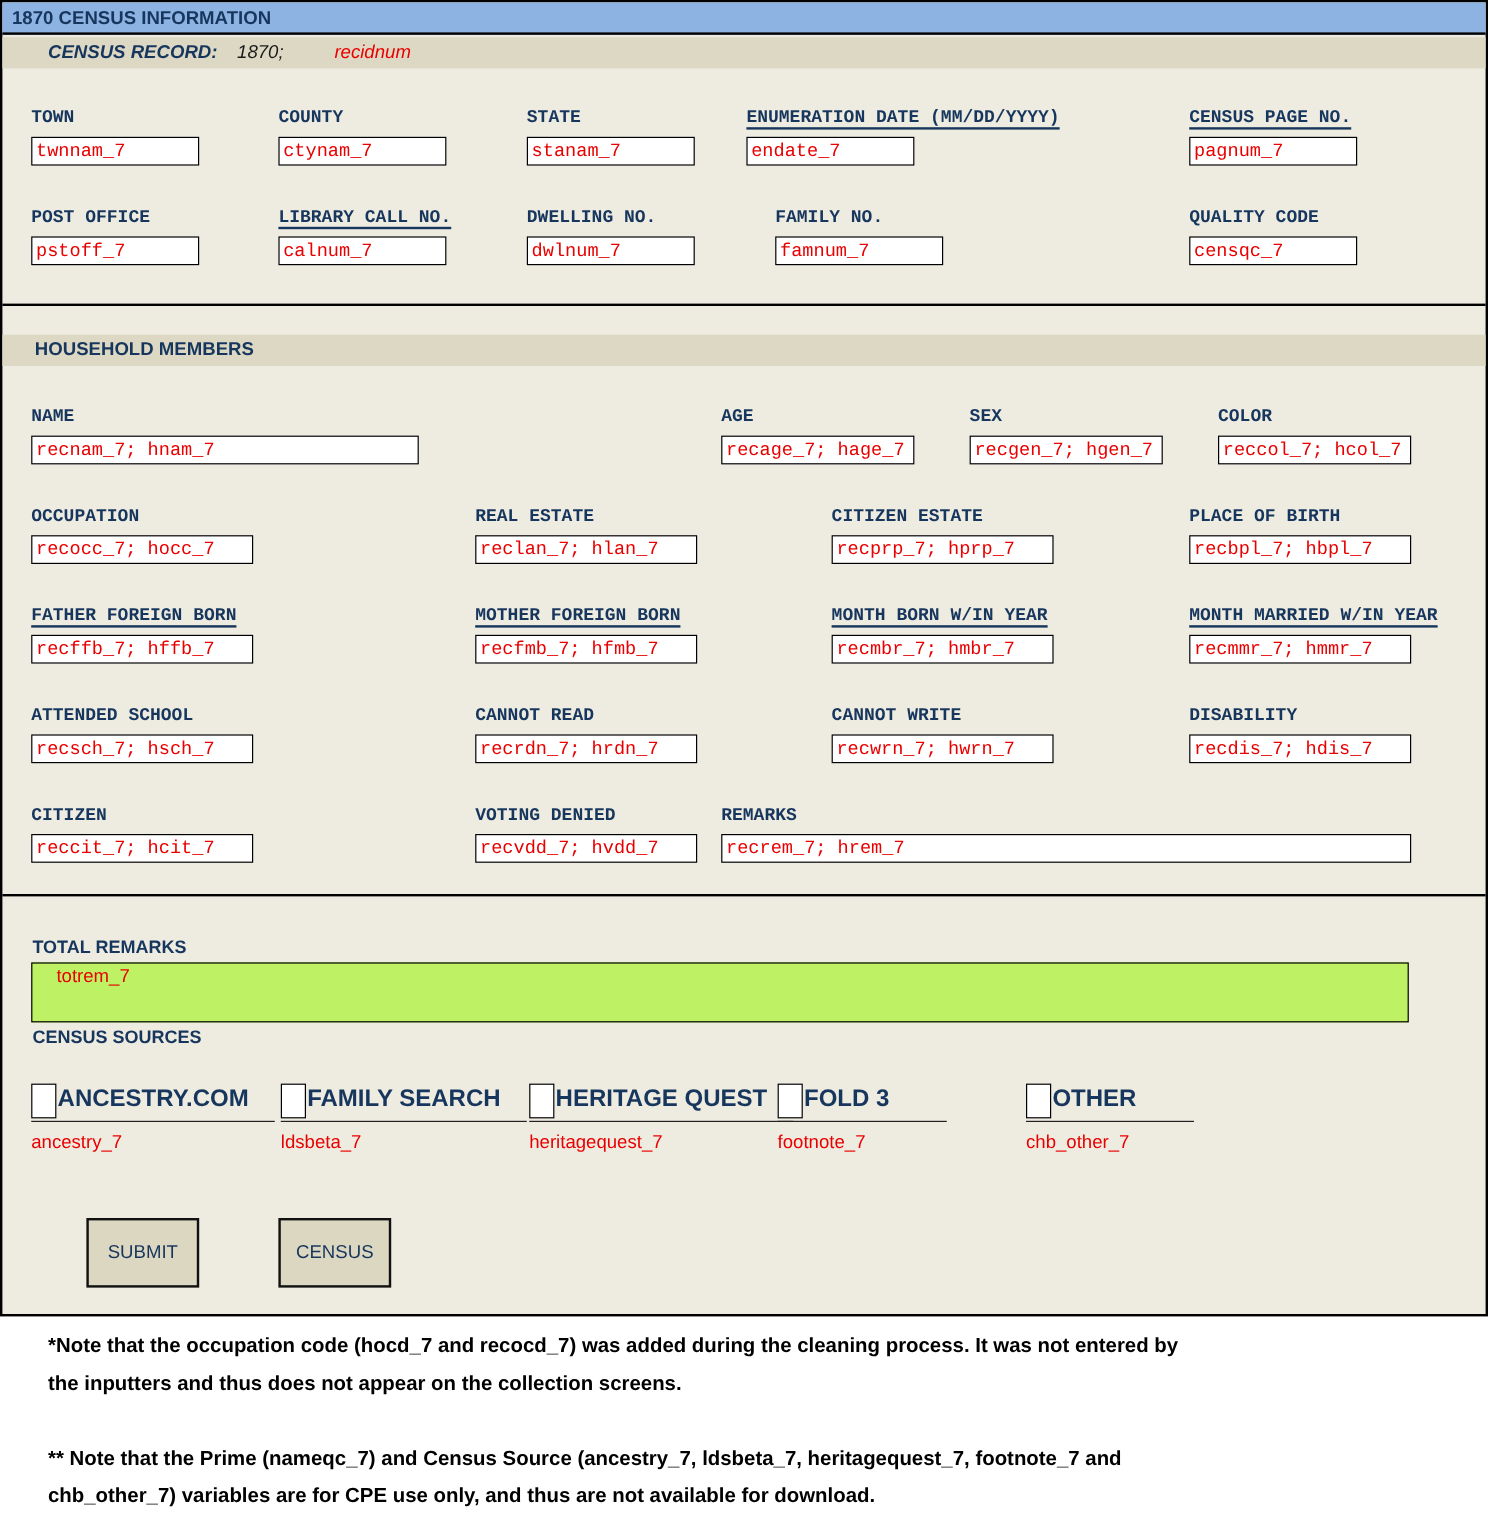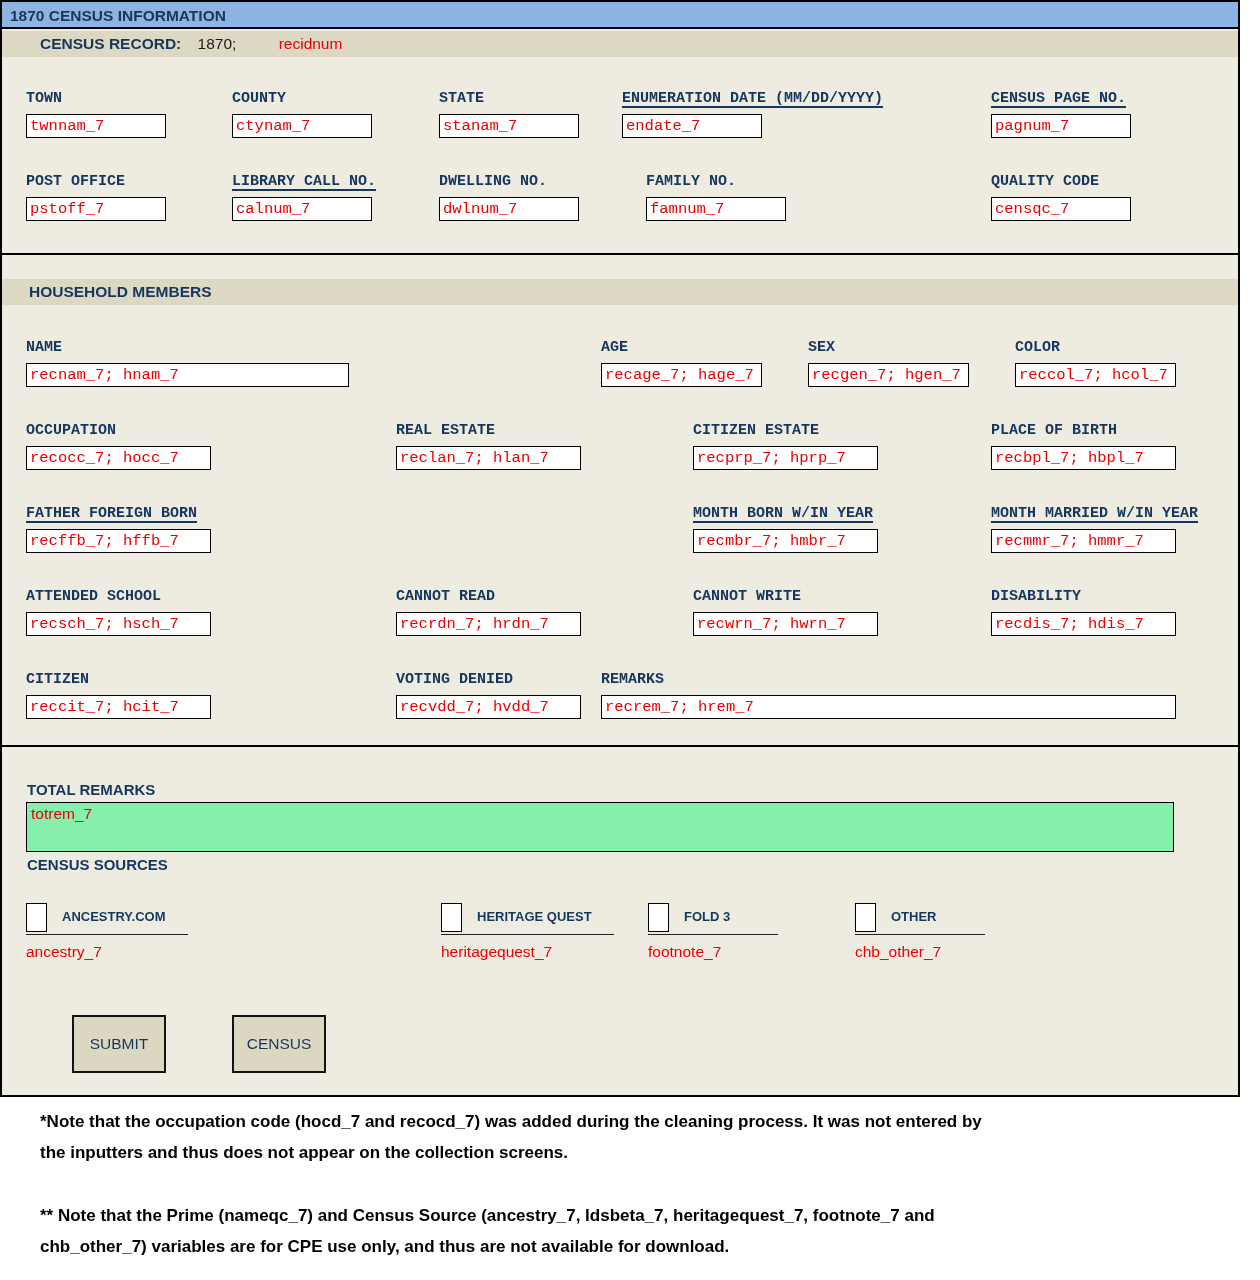--- a/index.html
+++ b/index.html
@@ -2,37 +2,37 @@
 <html><head>
 <meta charset="utf-8">
 <style>
   html,body{margin:0;padding:0;background:#fff;font-family:"Liberation Sans",sans-serif;}
   .page{position:relative;width:1260px;height:1280px;background:#fff;overflow:hidden;}
   .form{position:absolute;left:0;top:0;width:1236px;height:1093px;background:#EEECE1;border:2px solid #000;}
   .titlebar{position:absolute;left:0;top:0;width:100%;height:27px;background:#8DB3E2;border-bottom:2px solid #000;
             color:#17365D;font-weight:bold;font-size:15.5px;line-height:27px;padding-left:8px;box-sizing:border-box;}
   .band{position:absolute;left:0;width:100%;height:26px;background:#DDD8C3;color:#17365D;font-weight:bold;
         font-size:15.5px;line-height:26px;box-sizing:border-box;}
-  .band.record{top:29px;padding-left:38px;}
+  .band.record{top:29px;padding-left:38px;font-style:italic;}
   .band.household{top:277px;padding-left:27px;}
   .band .year{color:#1a1a1a;font-weight:normal;margin-left:12px;}
   .band .idvar{color:#E90000;font-weight:normal;margin-left:38px;}
   .sep{position:absolute;left:0;width:100%;border-top:2px solid #000;}
   .field{position:absolute;font-family:Liberation Mono, monospace;}
   .flabel{color:#17365D;font-weight:bold;font-size:15px;white-space:nowrap;margin-bottom:5px;height:19px;}
   .flabel.ul{text-decoration:underline;text-decoration-thickness:1.5px;text-underline-offset:4px;}
   .fbox{background:#fff;border:1.6px solid #000;height:22px;line-height:22px;color:#E90000;
         font-size:15.5px;padding:0 3px;white-space:nowrap;overflow:hidden;box-sizing:content-box;}
-  .bigbox{position:absolute;background:#86efac;border:1.6px solid #000;color:#E90000;font-size:15.5px;
-          padding:2px 4px;box-sizing:border-box;}
+  .bigbox{position:absolute;background:#bef264;border:1.6px solid #000;color:#E90000;font-size:15.5px;
+          padding:2px 20px;box-sizing:border-box;}
   .slabel{position:absolute;color:#17365D;font-weight:bold;font-size:15px;white-space:nowrap;}
   .source{position:absolute;}
   .srcrow{display:inline-flex;align-items:flex-start;border-bottom:1.6px solid #222;padding-right:22px;padding-bottom:2px;}
   .cb{width:19px;height:27px;background:#fff;border:1.6px solid #000;display:inline-block;flex:none;}
-  .srclabel{color:#17365D;font-weight:bold;font-size:13px;line-height:27px;margin-left:15px;white-space:nowrap;}
+  .srclabel{color:#17365D;font-weight:bold;font-size:20px;line-height:27px;margin-left:1px;white-space:nowrap;}
   .srcval{color:#E90000;font-size:15.5px;margin-top:7px;white-space:nowrap;}
   .btn{position:absolute;width:90px;height:54px;background:#DCD7C1;border:2.5px solid #111;color:#17365D;
        font-size:15.5px;font-family:"Liberation Sans",sans-serif;display:flex;align-items:center;justify-content:center;cursor:pointer;}
   .notes{position:absolute;left:40px;color:#000;font-weight:bold;font-size:17px;}
   .notes div{line-height:31px;white-space:nowrap;}
 </style>
 </head>
 <body>
 
 <div class="page">
@@ -127,20 +127,24 @@
     </div>
     <div class="field" style="left:989px;top:420px">
       <div class="flabel">PLACE OF BIRTH</div>
       <div class="fbox" style="width:177px">recbpl_7; hbpl_7</div>
     </div>
 
     <div class="field" style="left:24px;top:503px">
       <div class="flabel ul">FATHER FOREIGN BORN</div>
       <div class="fbox" style="width:177px">recffb_7; hffb_7</div>
     </div>
+    <div class="field" style="left:394px;top:503px">
+      <div class="flabel ul">MOTHER FOREIGN BORN</div>
+      <div class="fbox" style="width:177px">recfmb_7; hfmb_7</div>
+    </div>
     <div class="field" style="left:691px;top:503px">
       <div class="flabel ul">MONTH BORN W/IN YEAR</div>
       <div class="fbox" style="width:177px">recmbr_7; hmbr_7</div>
     </div>
     <div class="field" style="left:989px;top:503px">
       <div class="flabel ul">MONTH MARRIED W/IN YEAR</div>
       <div class="fbox" style="width:177px">recmmr_7; hmmr_7</div>
     </div>
 
     <div class="field" style="left:24px;top:586px">
@@ -179,20 +183,27 @@
     <div class="bigbox" style="left:24px;top:800px;width:1148px;height:50px">totrem_7</div>
 
     <div class="slabel" style="left:25px;top:854px">CENSUS SOURCES</div>
 
     <div class="source" style="left:24px;top:901px">
       <div class="srcrow">
         <span class="cb"></span>
         <span class="srclabel">ANCESTRY.COM</span>
       </div>
       <div class="srcval">ancestry_7</div>
+    </div>
+    <div class="source" style="left:232px;top:901px">
+      <div class="srcrow">
+        <span class="cb"></span>
+        <span class="srclabel">FAMILY SEARCH</span>
+      </div>
+      <div class="srcval">ldsbeta_7</div>
     </div>
     <div class="source" style="left:439px;top:901px">
       <div class="srcrow">
         <span class="cb"></span>
         <span class="srclabel">HERITAGE QUEST</span>
       </div>
       <div class="srcval">heritagequest_7</div>
     </div>
     <div class="source" style="left:646px;top:901px">
       <div class="srcrow" style="padding-right:48px">

